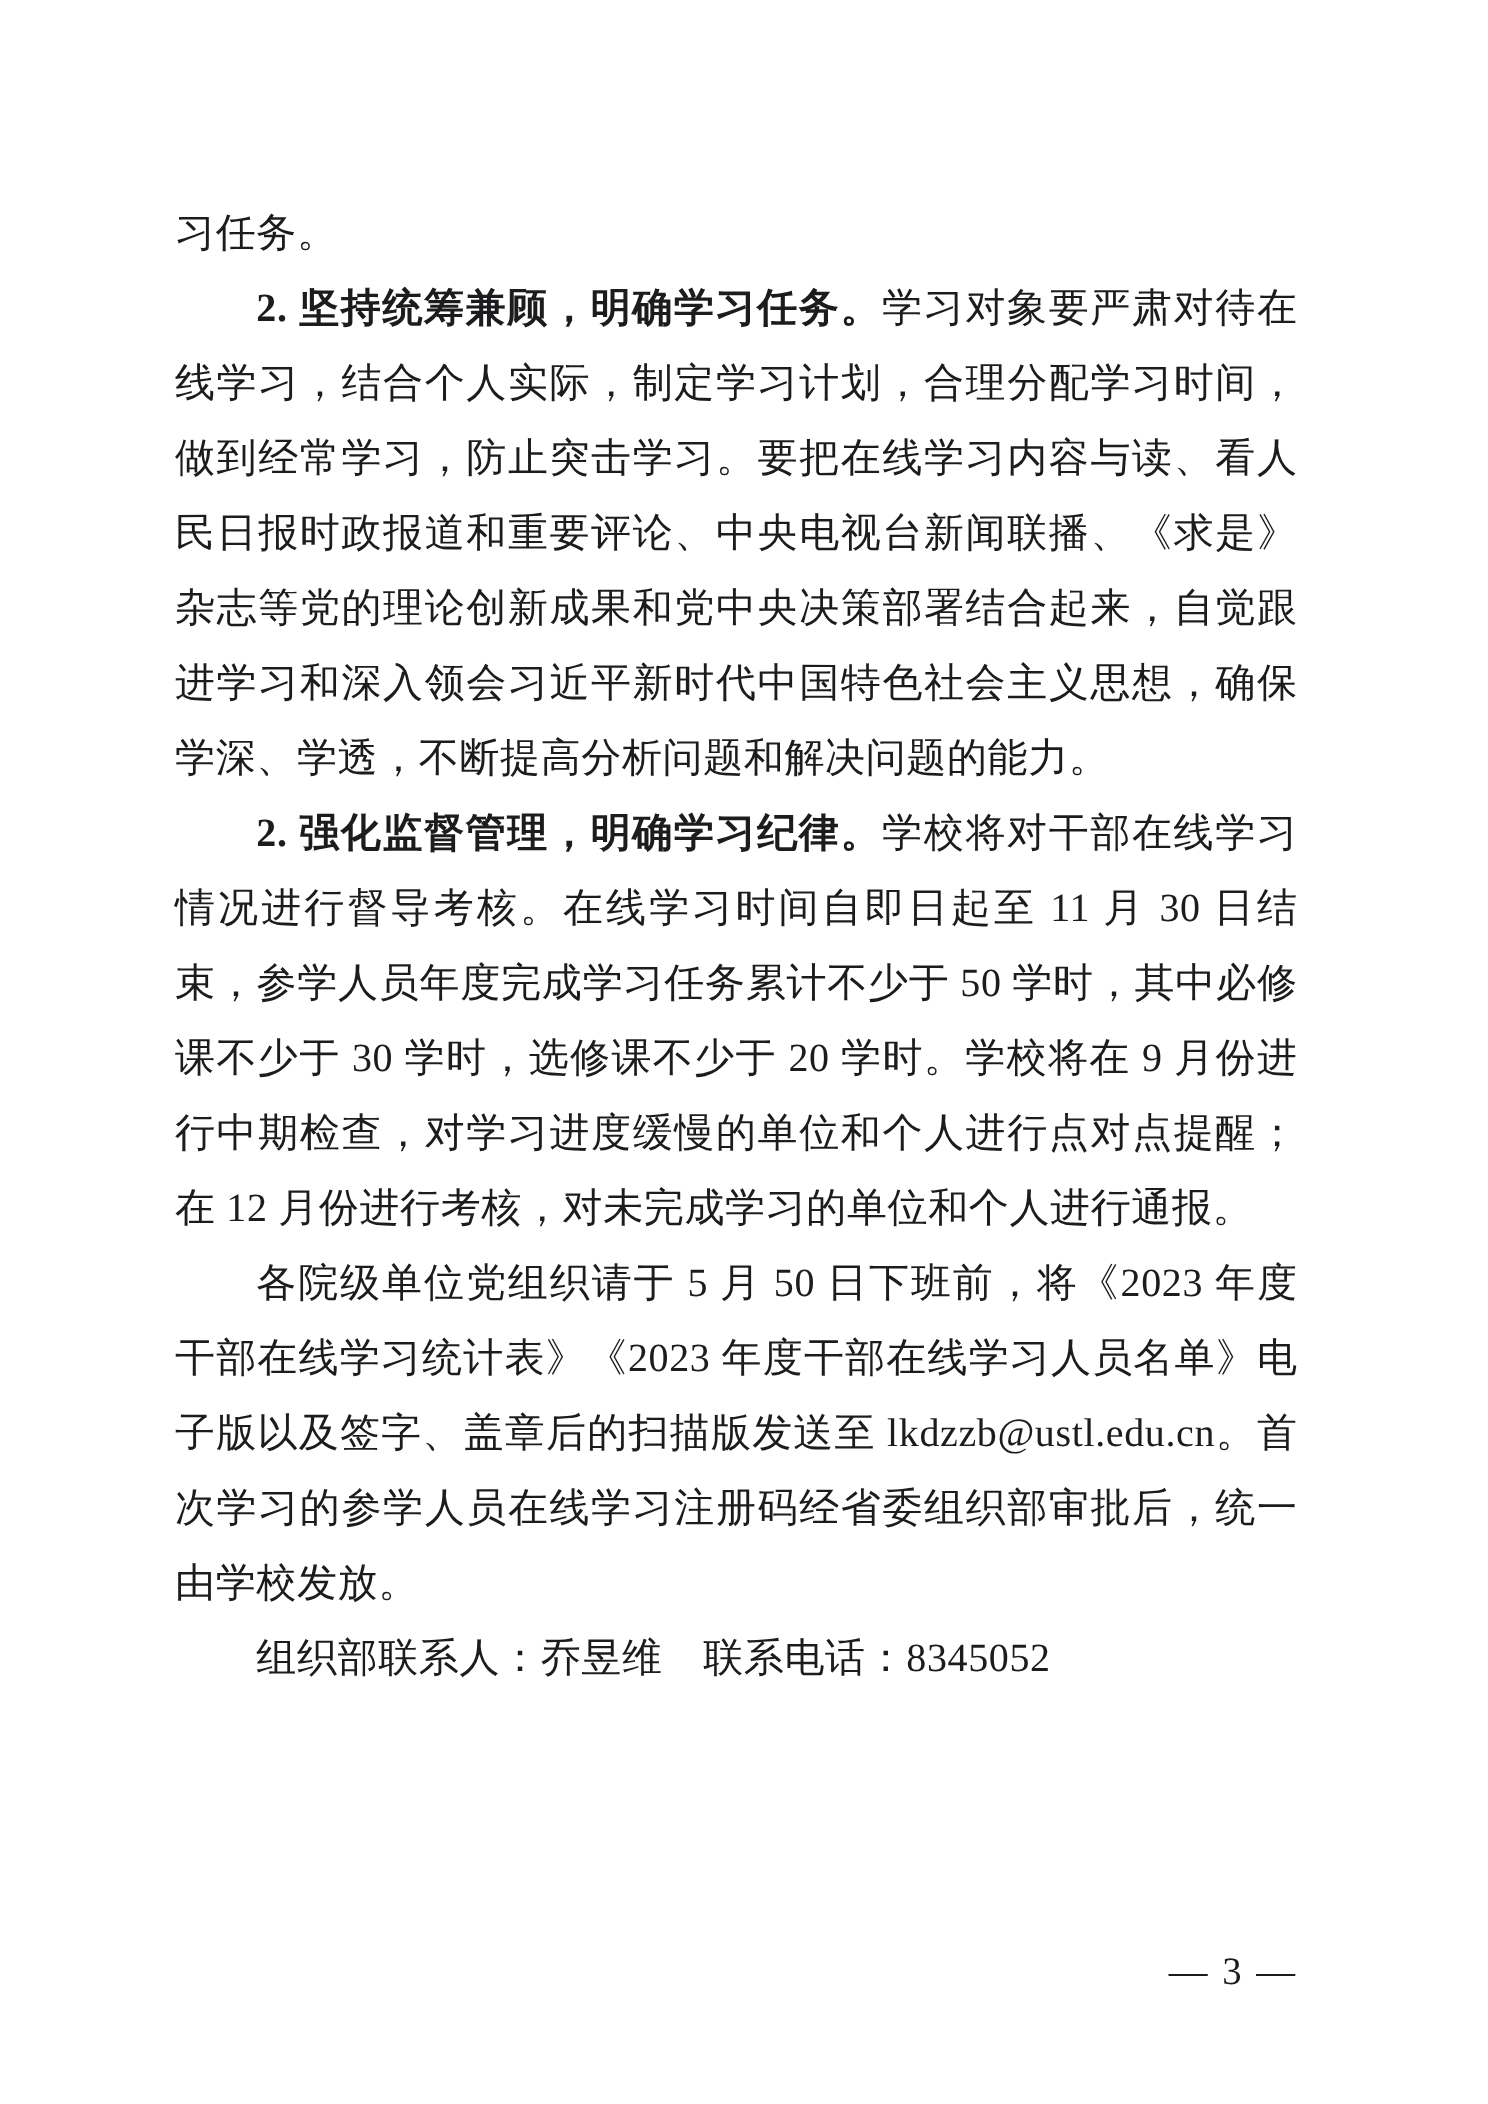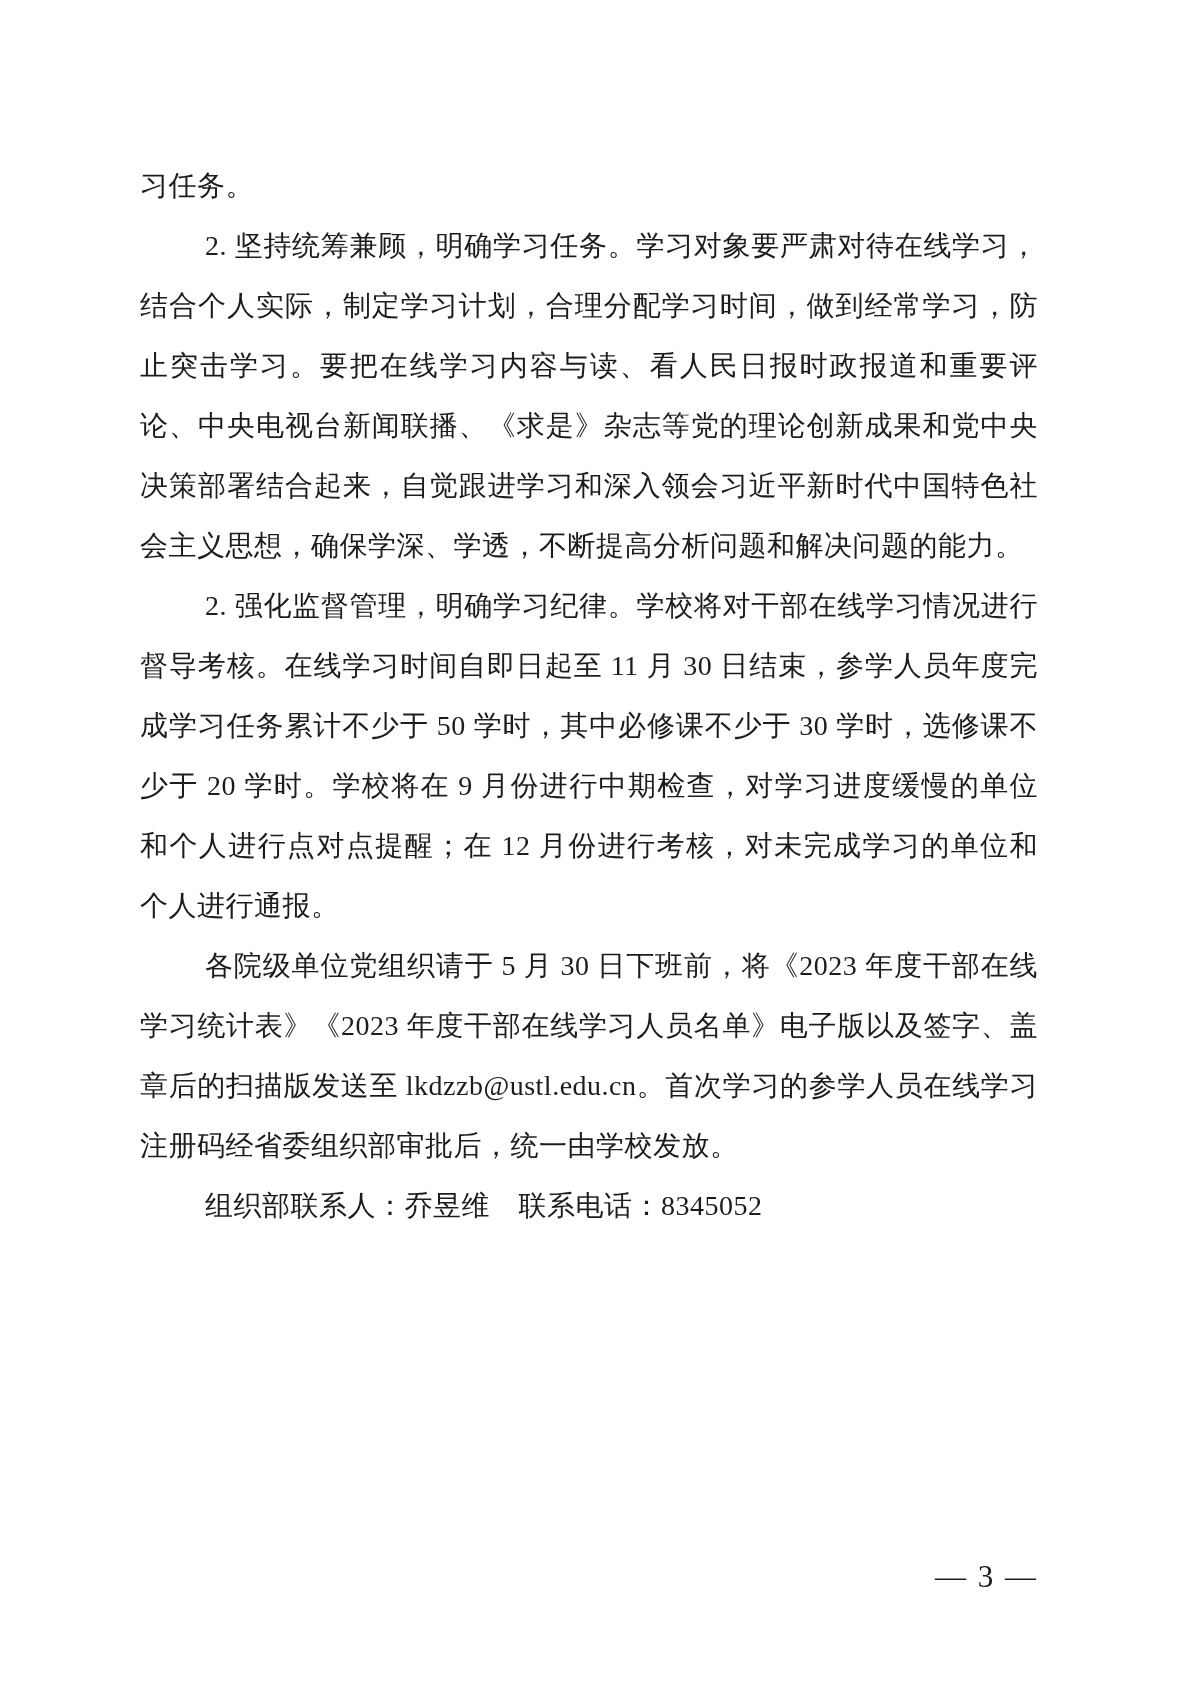--- a/index.html
+++ b/index.html
@@ -20,46 +20,46 @@
     position: absolute;
     left: 140px;
     top: 156px;
     width: 898px;
     text-align: justify;
     text-justify: inter-character;
   }
   .para {
     margin: 0;
     padding: 0;
-    font-size: 28px;
+    font-size: 32px;
     line-height: 60px;
     letter-spacing: 0.5px;
     word-break: break-word;
   }
   .para.indent {
     text-indent: 65px;
   }
   .seg.bold {
-    font-weight: normal;
+    font-weight: bold;
   }
   .footer {
     position: absolute;
     top: 1557px;
     right: 152px;
     font-size: 31px;
     line-height: 40px;
     letter-spacing: 2px;
     color: #1c1c1e;
   }
 </style>
 </head>
 <body>
 
 <div class="page">
   <div class="content" id="doc-body">
       <p class="para"><span class="seg">习任务。</span></p>
       <p class="para indent"><span class="seg bold">2. 坚持统筹兼顾，明确学习任务。</span><span class="seg">学习对象要严肃对待在线学习，结合个人实际，制定学习计划，合理分配学习时间，做到经常学习，防止突击学习。要把在线学习内容与读、看人民日报时政报道和重要评论、中央电视台新闻联播、《求是》杂志等党的理论创新成果和党中央决策部署结合起来，自觉跟进学习和深入领会习近平新时代中国特色社会主义思想，确保学深、学透，不断提高分析问题和解决问题的能力。</span></p>
       <p class="para indent"><span class="seg bold">2. 强化监督管理，明确学习纪律。</span><span class="seg">学校将对干部在线学习情况进行督导考核。在线学习时间自即日起至 11 月 30 日结束，参学人员年度完成学习任务累计不少于 50 学时，其中必修课不少于 30 学时，选修课不少于 20 学时。学校将在 9 月份进行中期检查，对学习进度缓慢的单位和个人进行点对点提醒；在 12 月份进行考核，对未完成学习的单位和个人进行通报。</span></p>
-      <p class="para indent"><span class="seg">各院级单位党组织请于 5 月 30 日下班前，将《2023 年度干部在线学习统计表》《2023 年度干部在线学习人员名单》电子版以及签字、盖章后的扫描版发送至 lkdzzb@ustl.edu.cn。首次学习的参学人员在线学习注册码经省委组织部审批后，统一由学校发放。</span></p>
+      <p class="para indent"><span class="seg">各院级单位党组织请于 5 月 50 日下班前，将《2023 年度干部在线学习统计表》《2023 年度干部在线学习人员名单》电子版以及签字、盖章后的扫描版发送至 lkdzzb@ustl.edu.cn。首次学习的参学人员在线学习注册码经省委组织部审批后，统一由学校发放。</span></p>
       <p class="para indent"><span class="seg">组织部联系人：乔昱维　联系电话：8345052</span></p>
     </div>
   <div class="footer">— 3 —</div>
 </div>
 
 </body></html>

